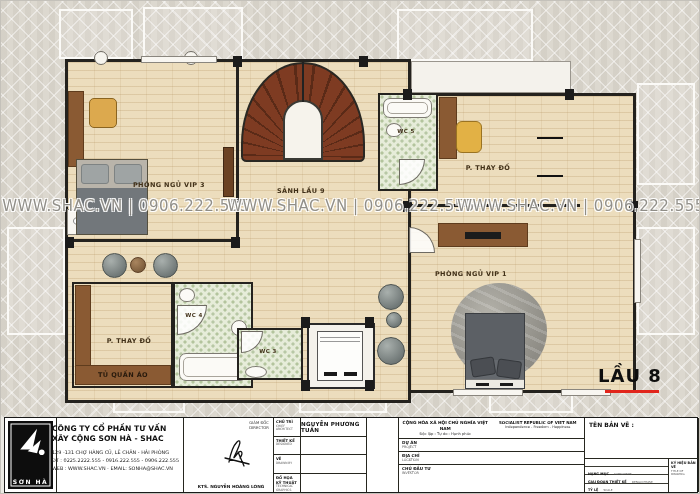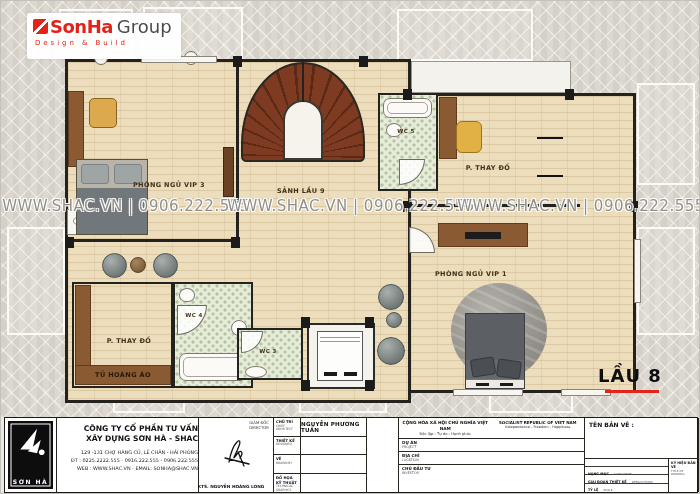--- a/index.html
+++ b/index.html
@@ -52,21 +52,21 @@
   .brand-suffix{color:#4a4a4a;font-weight:400;font-size:18px;margin-left:2px;}
   .brand-tagline{color:#e2231a;font-size:7px;letter-spacing:.42em;margin-top:2px;margin-left:2px;}
   .floorlabel{position:absolute;left:597px;top:364px;font-size:18px;font-weight:800;color:#0e0e0e;letter-spacing:1px;z-index:9;}
   .floorline{position:absolute;left:604px;top:389px;width:54px;height:3px;background:#e1251b;z-index:9;}
   
   .tb{position:absolute;left:3px;top:416px;width:694px;height:76px;background:#fff;border:1.5px solid #1a1a1a;box-sizing:border-box;}
   .tb .cell{position:absolute;top:0;height:100%;border-right:1px solid #26261f;box-sizing:border-box;}
   .tb-logo{left:0;width:52px;background:#fff;}
   .tb-logobox{position:absolute;left:3px;top:3px;right:3px;bottom:3px;background:#0d0d0d;border:1px solid #0d0d0d;box-shadow:inset 0 0 0 1.5px #0d0d0d, inset 0 0 0 2.5px #ffffff;}
   .tb-logotext{position:absolute;bottom:3px;width:100%;text-align:center;color:#fff;font-size:6px;font-weight:700;letter-spacing:1.5px;}
-  .tb-company{left:62px;width:132px;text-align:right;}
+  .tb-company{left:47px;width:132px;text-align:left;}
   .tb-cname{font-size:7.6px;font-weight:800;color:#111;line-height:1.3;margin-top:6px;}
   .tb-cdetail{font-size:4.9px;color:#222;line-height:1.7;margin-top:4px;}
   .tb-director{left:184px;width:85px;}
   .tb-dirlabel{position:absolute;right:4px;top:3px;text-align:right;font-size:3.8px;color:#333;line-height:1.3;}
   .tb-dirname{position:absolute;bottom:3px;width:100%;text-align:center;font-size:4.3px;font-weight:700;color:#111;}
   .tb-staff{left:269px;width:93px;}
   .tb-srow{position:relative;height:18.7px;border-bottom:1px solid #26261f;box-sizing:border-box;}
   .tb-srow:last-child{border-bottom:none;}
   .tb-slabel{position:absolute;left:0;top:0;bottom:0;width:27px;border-right:1px solid #26261f;padding:2px 1px 0 2px;box-sizing:border-box;}
   .tb-slabel .vn{font-size:3.7px;font-weight:700;color:#111;line-height:1.25;}
@@ -214,57 +214,49 @@
     <div class="abs col" style="left:402px;top:200px;"></div>
     <div class="abs col" style="left:64px;top:236px;"></div>
     <div class="abs col" style="left:230px;top:236px;"></div>
 
     <span class="roomlabel" style="left:168px;top:184px;">PHÒNG NGỦ VIP 3</span>
     <span class="roomlabel" style="left:300px;top:190px;">SẢNH LẦU 9</span>
     <span class="roomlabel" style="left:405px;top:130px;font-size:5.5px;">WC 5</span>
     <span class="roomlabel" style="left:487px;top:167px;">P. THAY ĐỒ</span>
     <span class="roomlabel" style="left:470px;top:273px;">PHÒNG NGỦ VIP 1</span>
     <span class="roomlabel" style="left:128px;top:340px;">P. THAY ĐỒ</span>
-    <span class="roomlabel" style="left:122px;top:374px;color:#26190c;">TỦ HOÀNG ÁO</span>
+    <span class="roomlabel" style="left:122px;top:374px;color:#26190c;">TỦ QUẦN ÁO</span>
     <span class="roomlabel" style="left:193px;top:314px;font-size:5.5px;">WC 4</span>
     <span class="roomlabel" style="left:267px;top:350px;font-size:5.5px;">WC 3</span>
 
     <span class="wm" style="left:125px;top:205px;">WWW.SHAC.VN | 0906.222.555</span>
     <span class="wm" style="left:350px;top:205px;">WWW.SHAC.VN | 0906.222.555</span>
     <span class="wm" style="left:580px;top:205px;">WWW.SHAC.VN | 0906.222.555</span>
 
-    <div class="brand">
-      <div class="brand-line1">
-        <span class="brand-mark"></span>
-        <span class="brand-name">SonHa</span>
-        <span class="brand-suffix">Group</span>
-      </div>
-      <div class="brand-tagline">Design &amp; Build</div>
-    </div>
 
     <div class="floorlabel">LẦU 8</div>
     <div class="floorline"></div>
   </div>
 
   <div class="tb">
     <div class="cell tb-logo">
       <div class="tb-logobox">
         <svg width="100%" height="38" viewBox="0 0 46 38">
           <polygon points="12,28 30,6 25,28" fill="#ffffff"></polygon>
           <polygon points="20,30 34,18 30,32" fill="#ffffff"></polygon>
           <circle cx="35" cy="31" r="3" fill="#ffffff"></circle>
         </svg>
         <div class="tb-logotext">SƠN HÀ</div>
       </div>
     </div>
 
     <div class="cell tb-company">
       <div class="tb-cname">
         <div>CÔNG TY CỔ PHẦN TƯ VẤN</div>
-        <div>XÂY DỰNG SƠN HÀ - SHAC</div>
+        <div>XÂY CỘNG SƠN HÀ - SHAC</div>
       </div>
       <div class="tb-cdetail">
         <div>129 -131 CHỢ HÀNG CŨ, LÊ CHÂN - HẢI PHÒNG</div>
         <div>ĐT : 0225.2222.555 - 0916.222.555 - 0906.222.555</div>
         <div>WEB : WWW.SHAC.VN - EMAIL: SONHA@SHAC.VN</div>
       </div>
     </div>
 
     <div class="cell tb-director">
       <div class="tb-dirlabel">

